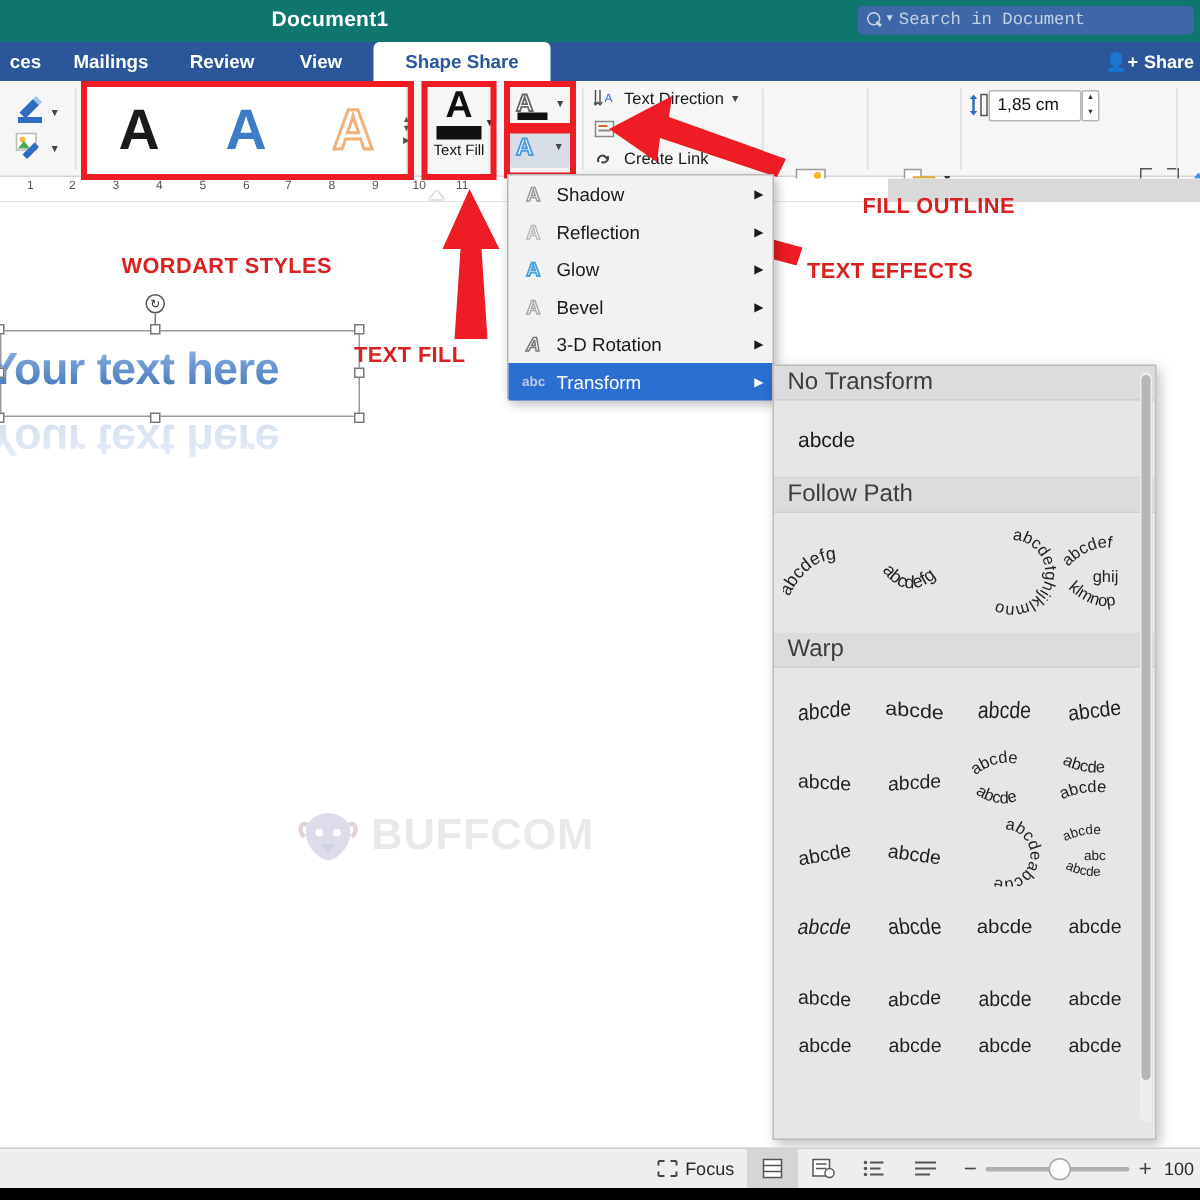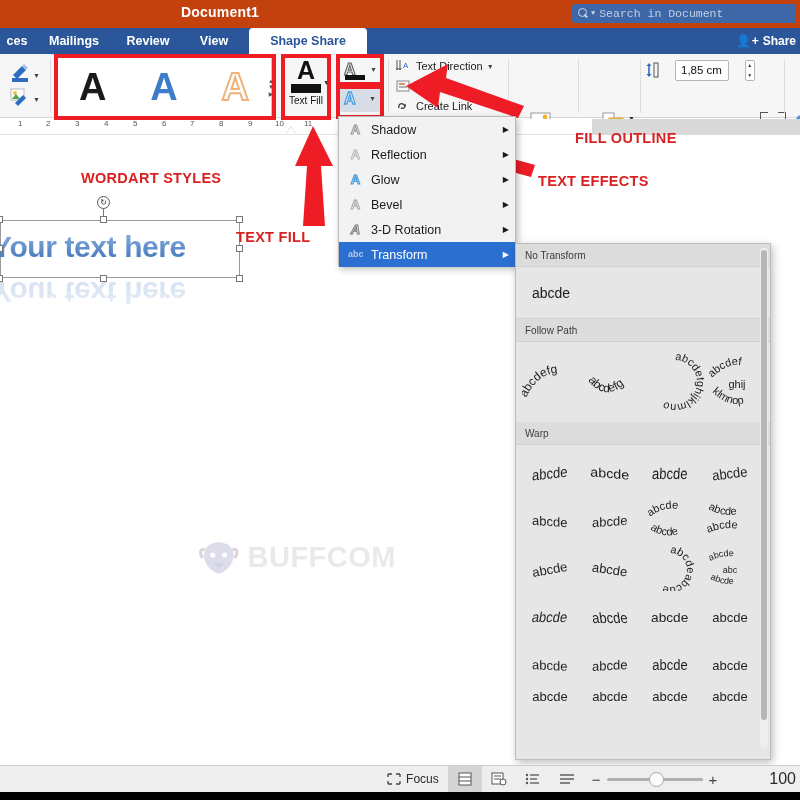--- a/index.html
+++ b/index.html
@@ -7,21 +7,21 @@
     width: 800px; height: 800px;
     font-family: "Liberation Sans", sans-serif;
     overflow: hidden;
     background: #ffffff;
   }
   #app { position: relative; width: 800px; height: 800px; background:#fff; }
 
   
   .titlebar {
     position:absolute; left:0; top:0; width:800px; height:28px;
-    background:#c2410c;
+    background:#0f766e;
   }
   .doc-title {
     position:absolute; left:0; top:4px; width:440px;
     text-align:center; color:#ffffff; font-size:14px; font-weight:bold;
     letter-spacing:.2px;
   }
   .search-box {
     position:absolute; left:572px; top:4px; width:224px; height:19px;
     background:#3e67a8; border-radius:3px;
     display:flex; align-items:center; padding-left:6px; gap:4px;font-family:Liberation Mono, monospace;
@@ -116,21 +116,21 @@
   .td-ico { width:16px; height:14px; position:relative; flex:0 0 auto; }
 
   
   .tall-btn { position:absolute; top:57px; width:58px; text-align:center; }
   .tall-btn .lab { font-size:11px; color:#111; line-height:12px; margin-top:2px; }
   .alt-ico { width:34px; height:28px; margin:0 auto; position:relative; }
   .arr-ico { width:30px; height:28px; margin:0 auto; position:relative; }
 
   
   .size-group { position:absolute; left:645px; top:56px; width:110px; }
-  .size-row { display:flex; align-items:center; gap:16px; height:26px; }
+  .size-row { display:flex; align-items:center; gap:0; height:26px; }
   .size-ico { width:14px; height:18px; position:relative; flex:0 0 auto; }
   .size-field {
     width:62px; height:21px; background:#fff; border:1px solid #b5b5b5;
     border-radius:2px; font-size:11.5px; color:#111; padding-left:5px; line-height:19px;
   }
   .spin {
     width:12px; height:21px; background:#fff; border:1px solid #b5b5b5; border-radius:2px;
     display:flex; flex-direction:column; align-items:center; justify-content:space-around;
     font-size:5px; color:#333;
   }
@@ -217,21 +217,21 @@
   .mchev { font-size:8px; }
 
   
   .tpanel {
     position:absolute; left:515px; top:243px; width:256px; height:517px;
     background:#e6e6e6; border:1px solid #bdbdbd;
     box-shadow:2px 3px 8px rgba(0,0,0,.25); overflow:hidden;
   }
   .tsec {
     height:23px; background:#dcdcdc; border-bottom:1px solid #cfcfcf;
-    font-size:10px; color:#3d3d3d; display:flex; align-items:center; padding-left:9px;
+    font-size:16px; color:#3d3d3d; display:flex; align-items:center; padding-left:9px;
   }
   .tgrid { display:flex; flex-wrap:wrap; padding:4px 2px 6px 4px; }
   .tcell {
     width:60px; height:48px; display:flex; align-items:center; justify-content:center;
     font-size:13px; color:#1f1f1f; overflow:hidden;
   }
   .notrans { height:52px; display:flex; align-items:center; padding-left:16px; font-size:14px; color:#1b1b1b;
     border-bottom:1px solid #d2d2d2; }
   .tscroll {
     position:absolute; right:2px; top:4px; width:8px; height:500px;
@@ -245,21 +245,21 @@
     position:absolute; left:0; top:765px; width:800px; height:27px;
     background:#eeeeee; border-top:1px solid #cfcfcf;
     display:flex; align-items:center; justify-content:flex-end; gap:0px;
   }
   .sb-item { height:27px; display:flex; align-items:center; gap:5px; padding:0 9px; font-size:12px; color:#2a2a2a; }
   .sb-item.act { background:#d5d5d5; }
   .zoomslider { display:flex; align-items:center; gap:6px; padding:0 8px; }
   .zs-track { width:96px; height:3px; background:#b0b0b0; border-radius:2px; position:relative; }
   .zs-thumb { position:absolute; left:42px; top:-6px; width:15px; height:15px; border-radius:50%; background:#fbfbfb; border:1px solid #a7a7a7; }
   .zs-sign { font-size:15px; color:#444; }
-  .zoomval { font-size:16px; color:#2a2a2a; padding-right:4px;margin-left:44px; }
+  .zoomval { font-size:12px; color:#2a2a2a; padding-right:4px; }
   .blackbar { position:absolute; left:0; top:792px; width:800px; height:8px; background:#000; }
 </style>
 </head>
 <body>
 
 <div id="app">
 
   <div class="titlebar">
     <div class="doc-title">Document1</div>
     <div class="search-box">

